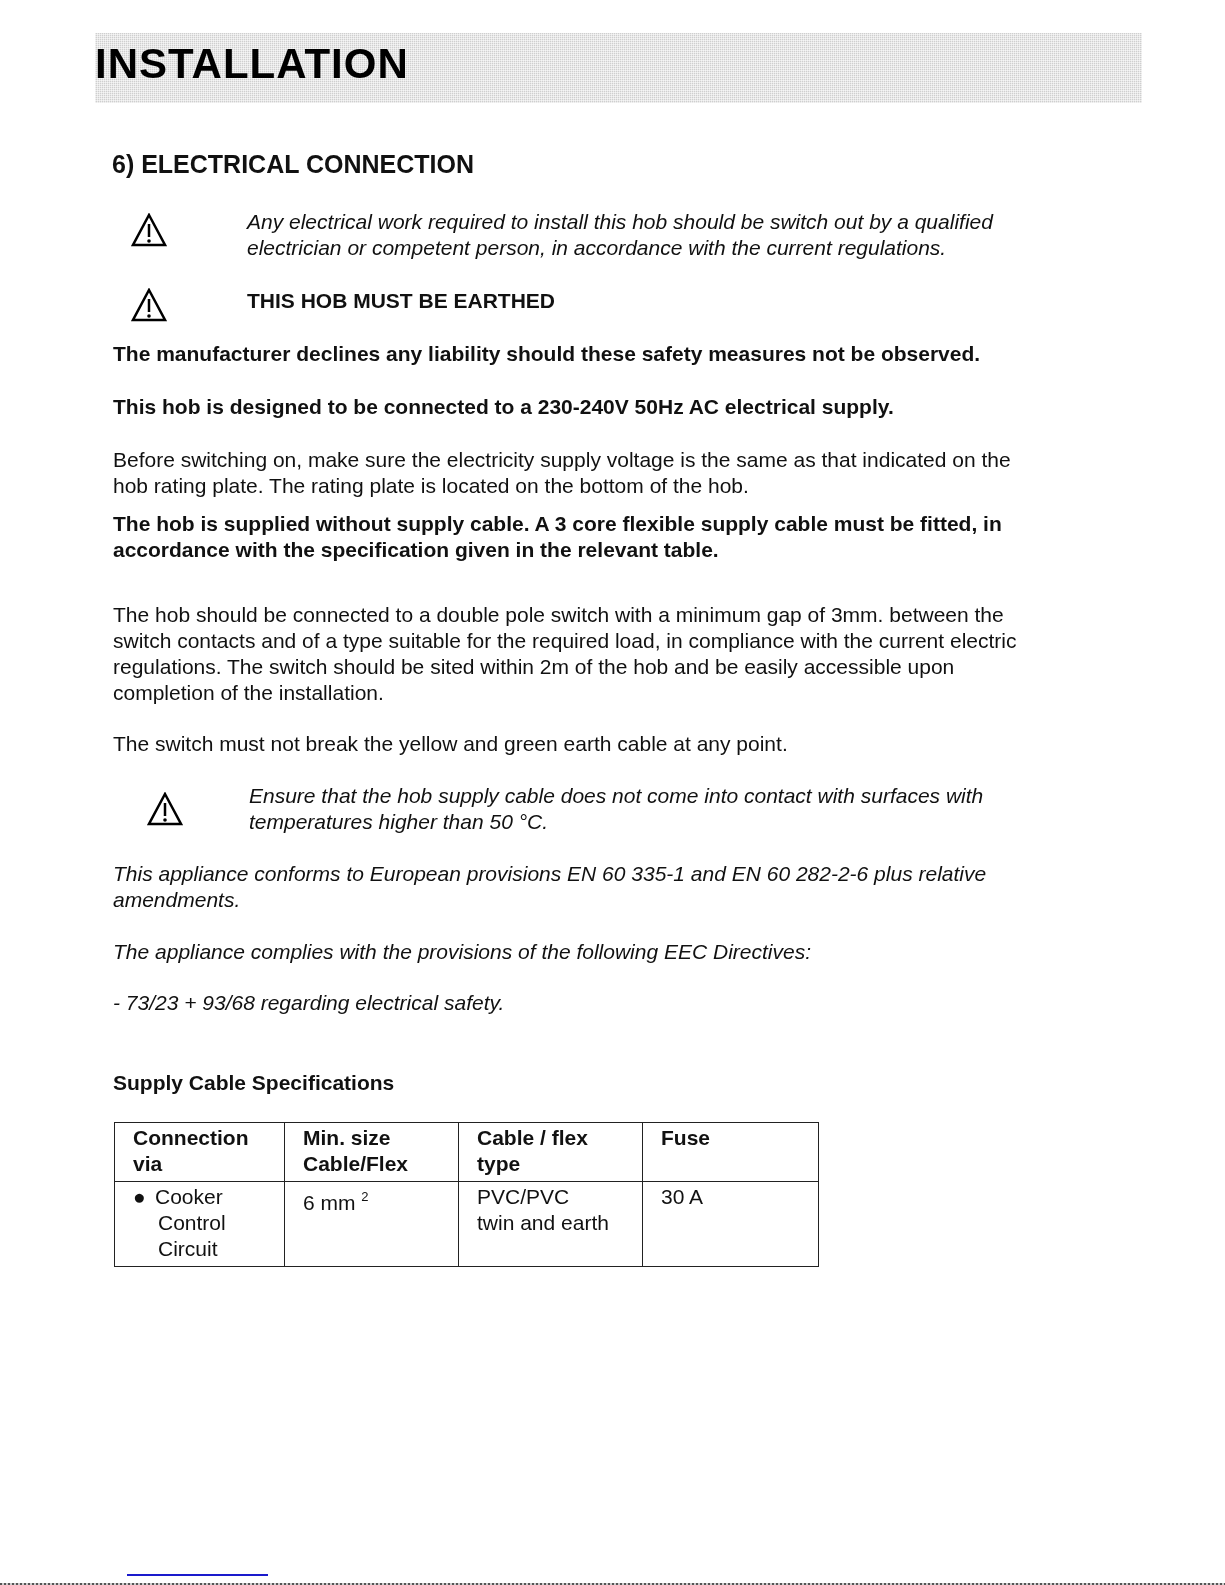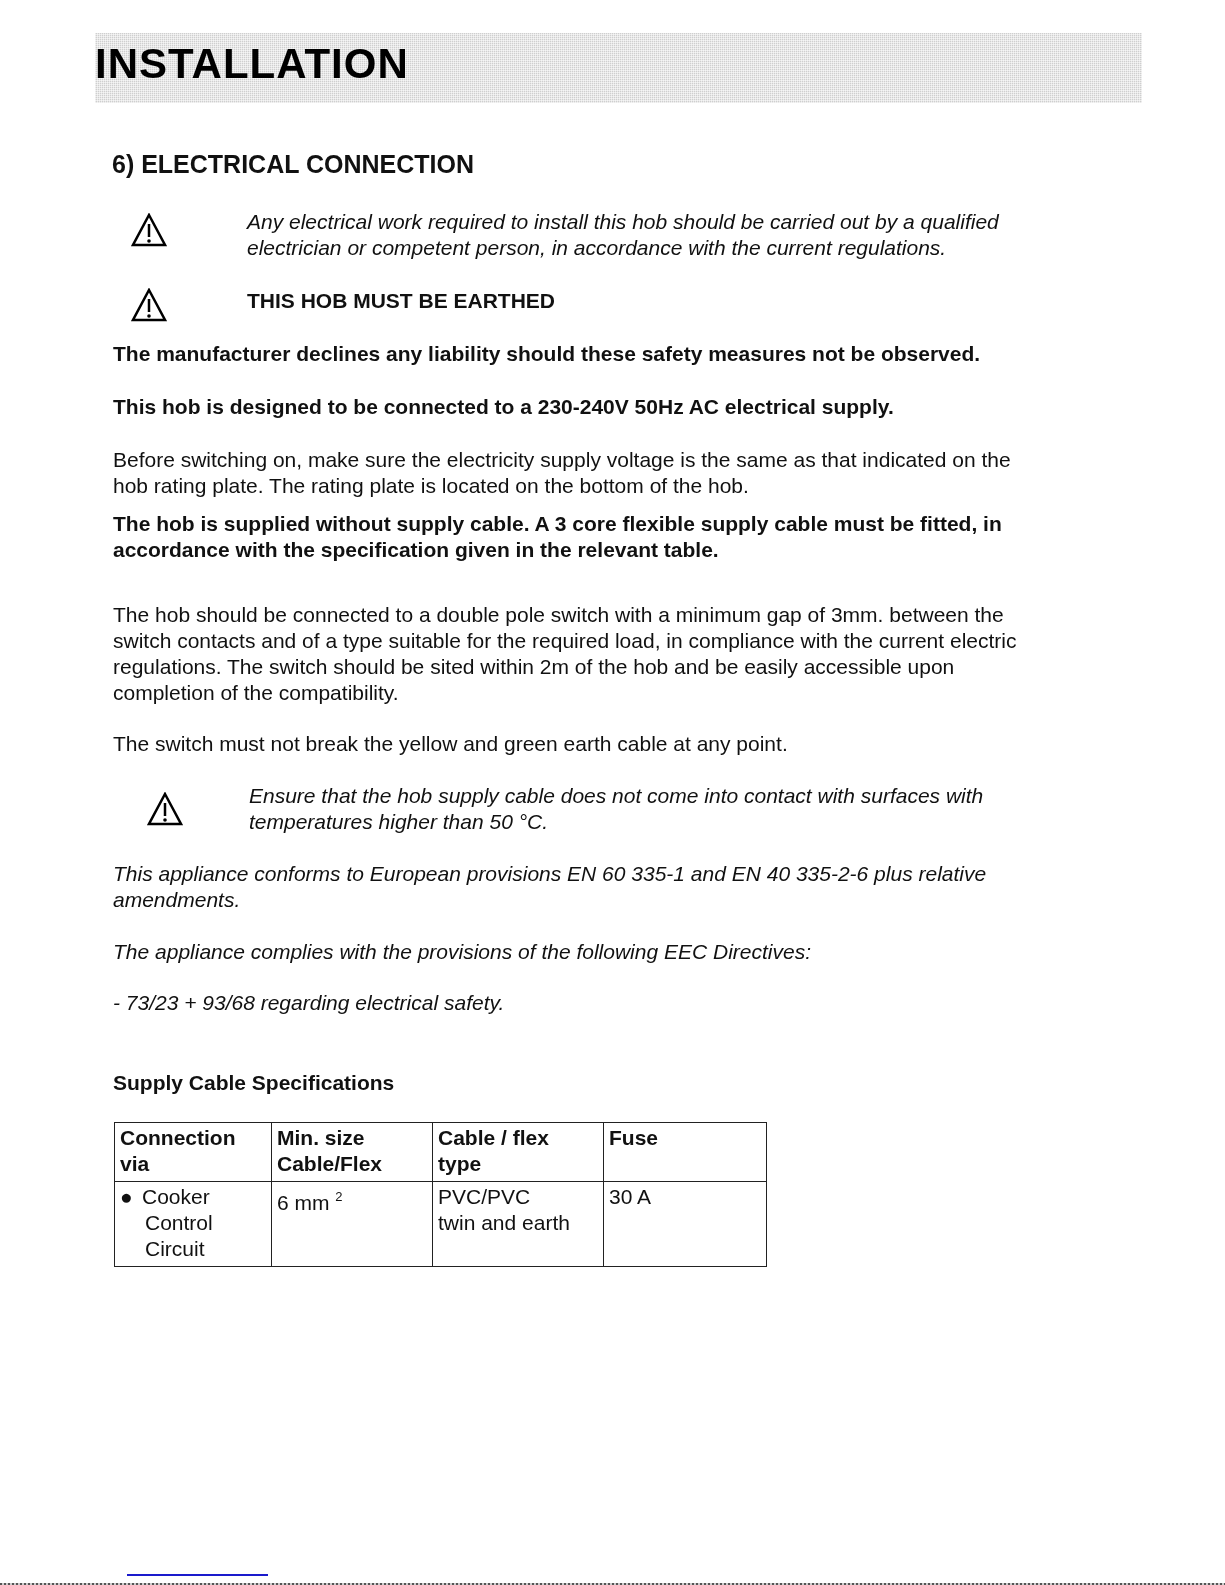--- a/index.html
+++ b/index.html
@@ -24,21 +24,21 @@
   .warn-icon { width: 36px; height: 34px; }
   .warn-text { font-size: 21px; line-height: 26px; }
   .italic { font-style: italic; }
   .bold { font-weight: bold; }
   .para { left: 113px; width: 1000px; font-size: 21px; line-height: 26px; }
   table.spec {
     position: absolute; left: 114px; top: 1122px; border-collapse: collapse;
     font-size: 21px; line-height: 26px;
   }
   table.spec td, table.spec th {
-    border: 1.5px solid #222; vertical-align: top; text-align: left; padding: 2px 3px 4px 5px;
+    border: 1.5px solid #222; vertical-align: top; text-align: left; padding: 2px 3px 4px 18px;
   }
   table.spec th { font-weight: bold; height: 52px; }
   table.spec td { height: 78px; font-weight: normal; }
   .bullet { display: inline-block; width: 22px; }
   .ind { padding-left: 25px; display: block; }
   sup { font-size: 13px; vertical-align: 9px; }
   .footer-line { position: absolute; left: 127px; top: 1574px; width: 141px; height: 2px; background: #1a1acc; }
   .bottom-strip { position: absolute; left: 0; top: 1583px; width: 1225px; height: 2px;
     background: repeating-linear-gradient(90deg, #555 0 2px, #ccc 2px 4px); }
 </style>
@@ -50,21 +50,21 @@
 </div>
 
 <div class="abs section-title">6) ELECTRICAL CONNECTION</div>
 
 <svg class="abs warn-icon" style="left:131px;top:213px;" viewBox="0 0 36 34">
   <polygon points="18,2 34,32 2,32" fill="none" stroke="#000" stroke-width="2.5"></polygon>
   <line x1="18" y1="11" x2="18" y2="24" stroke="#000" stroke-width="2.5"></line>
   <circle cx="18" cy="28" r="1.8" fill="#000"></circle>
 </svg>
 <div class="abs warn-text italic" style="left:247px;top:209px;">
-  <div>Any electrical work required to install this hob should be carried out by a qualified</div>
+  <div>Any electrical work required to install this hob should be switch out by a qualified</div>
   <div>electrician or competent person, in accordance with the current regulations.</div>
 </div>
 
 <svg class="abs warn-icon" style="left:131px;top:288px;" viewBox="0 0 36 34">
   <polygon points="18,2 34,32 2,32" fill="none" stroke="#000" stroke-width="2.5"></polygon>
   <line x1="18" y1="11" x2="18" y2="24" stroke="#000" stroke-width="2.5"></line>
   <circle cx="18" cy="28" r="1.8" fill="#000"></circle>
 </svg>
 <div class="abs warn-text bold" style="left:247px;top:288px;">THIS HOB MUST BE EARTHED</div>
 
@@ -76,38 +76,38 @@
   <div>hob rating plate.  The rating plate is located on the bottom of the hob.</div>
 </div>
 <div class="abs para" style="top:511px;font-weight:bold;">
   <div>The hob is supplied without supply cable.  A 3 core flexible supply cable must be fitted, in</div>
   <div>accordance with the specification given in the relevant table.</div>
 </div>
 <div class="abs para" style="top:602px;width:1010px;">
   <div>The hob should be connected to a double pole switch with a minimum gap of 3mm. between the</div>
   <div>switch contacts and of a type suitable for the required load, in compliance with the current electric</div>
   <div>regulations.  The switch should be sited within 2m of the hob and be easily accessible upon</div>
-  <div>completion of the compatibility.</div>
+  <div>completion of the installation.</div>
 </div>
 <div class="abs para" style="top:731px;">
   <div>The switch must not break the yellow and green earth cable at any point.</div>
 </div>
 
 <svg class="abs warn-icon" style="left:147px;top:792px;" viewBox="0 0 36 34">
   <polygon points="18,2 34,32 2,32" fill="none" stroke="#000" stroke-width="2.5"></polygon>
   <line x1="18" y1="11" x2="18" y2="24" stroke="#000" stroke-width="2.5"></line>
   <circle cx="18" cy="28" r="1.8" fill="#000"></circle>
 </svg>
 <div class="abs warn-text italic" style="left:249px;top:783px;">
   <div>Ensure that the hob supply cable does not come into contact with surfaces with</div>
   <div>temperatures higher than 50 °C.</div>
 </div>
 
 <div class="abs para italic" style="top:861px;">
-  <div>This appliance conforms to European provisions EN 60 335-1 and EN 40 335-2-6 plus relative</div>
+  <div>This appliance conforms to European provisions EN 60 335-1 and EN 60 282-2-6 plus relative</div>
   <div>amendments.</div>
 </div>
 
 <div class="abs para italic" style="top:939px;">The appliance complies with the provisions of the following EEC Directives:</div>
 
 <div class="abs para italic" style="top:990px;">
   <div>-  73/23 + 93/68 regarding electrical safety.</div>
 </div>
 
 <div class="abs para bold" style="top:1070px;">Supply Cable Specifications</div>

